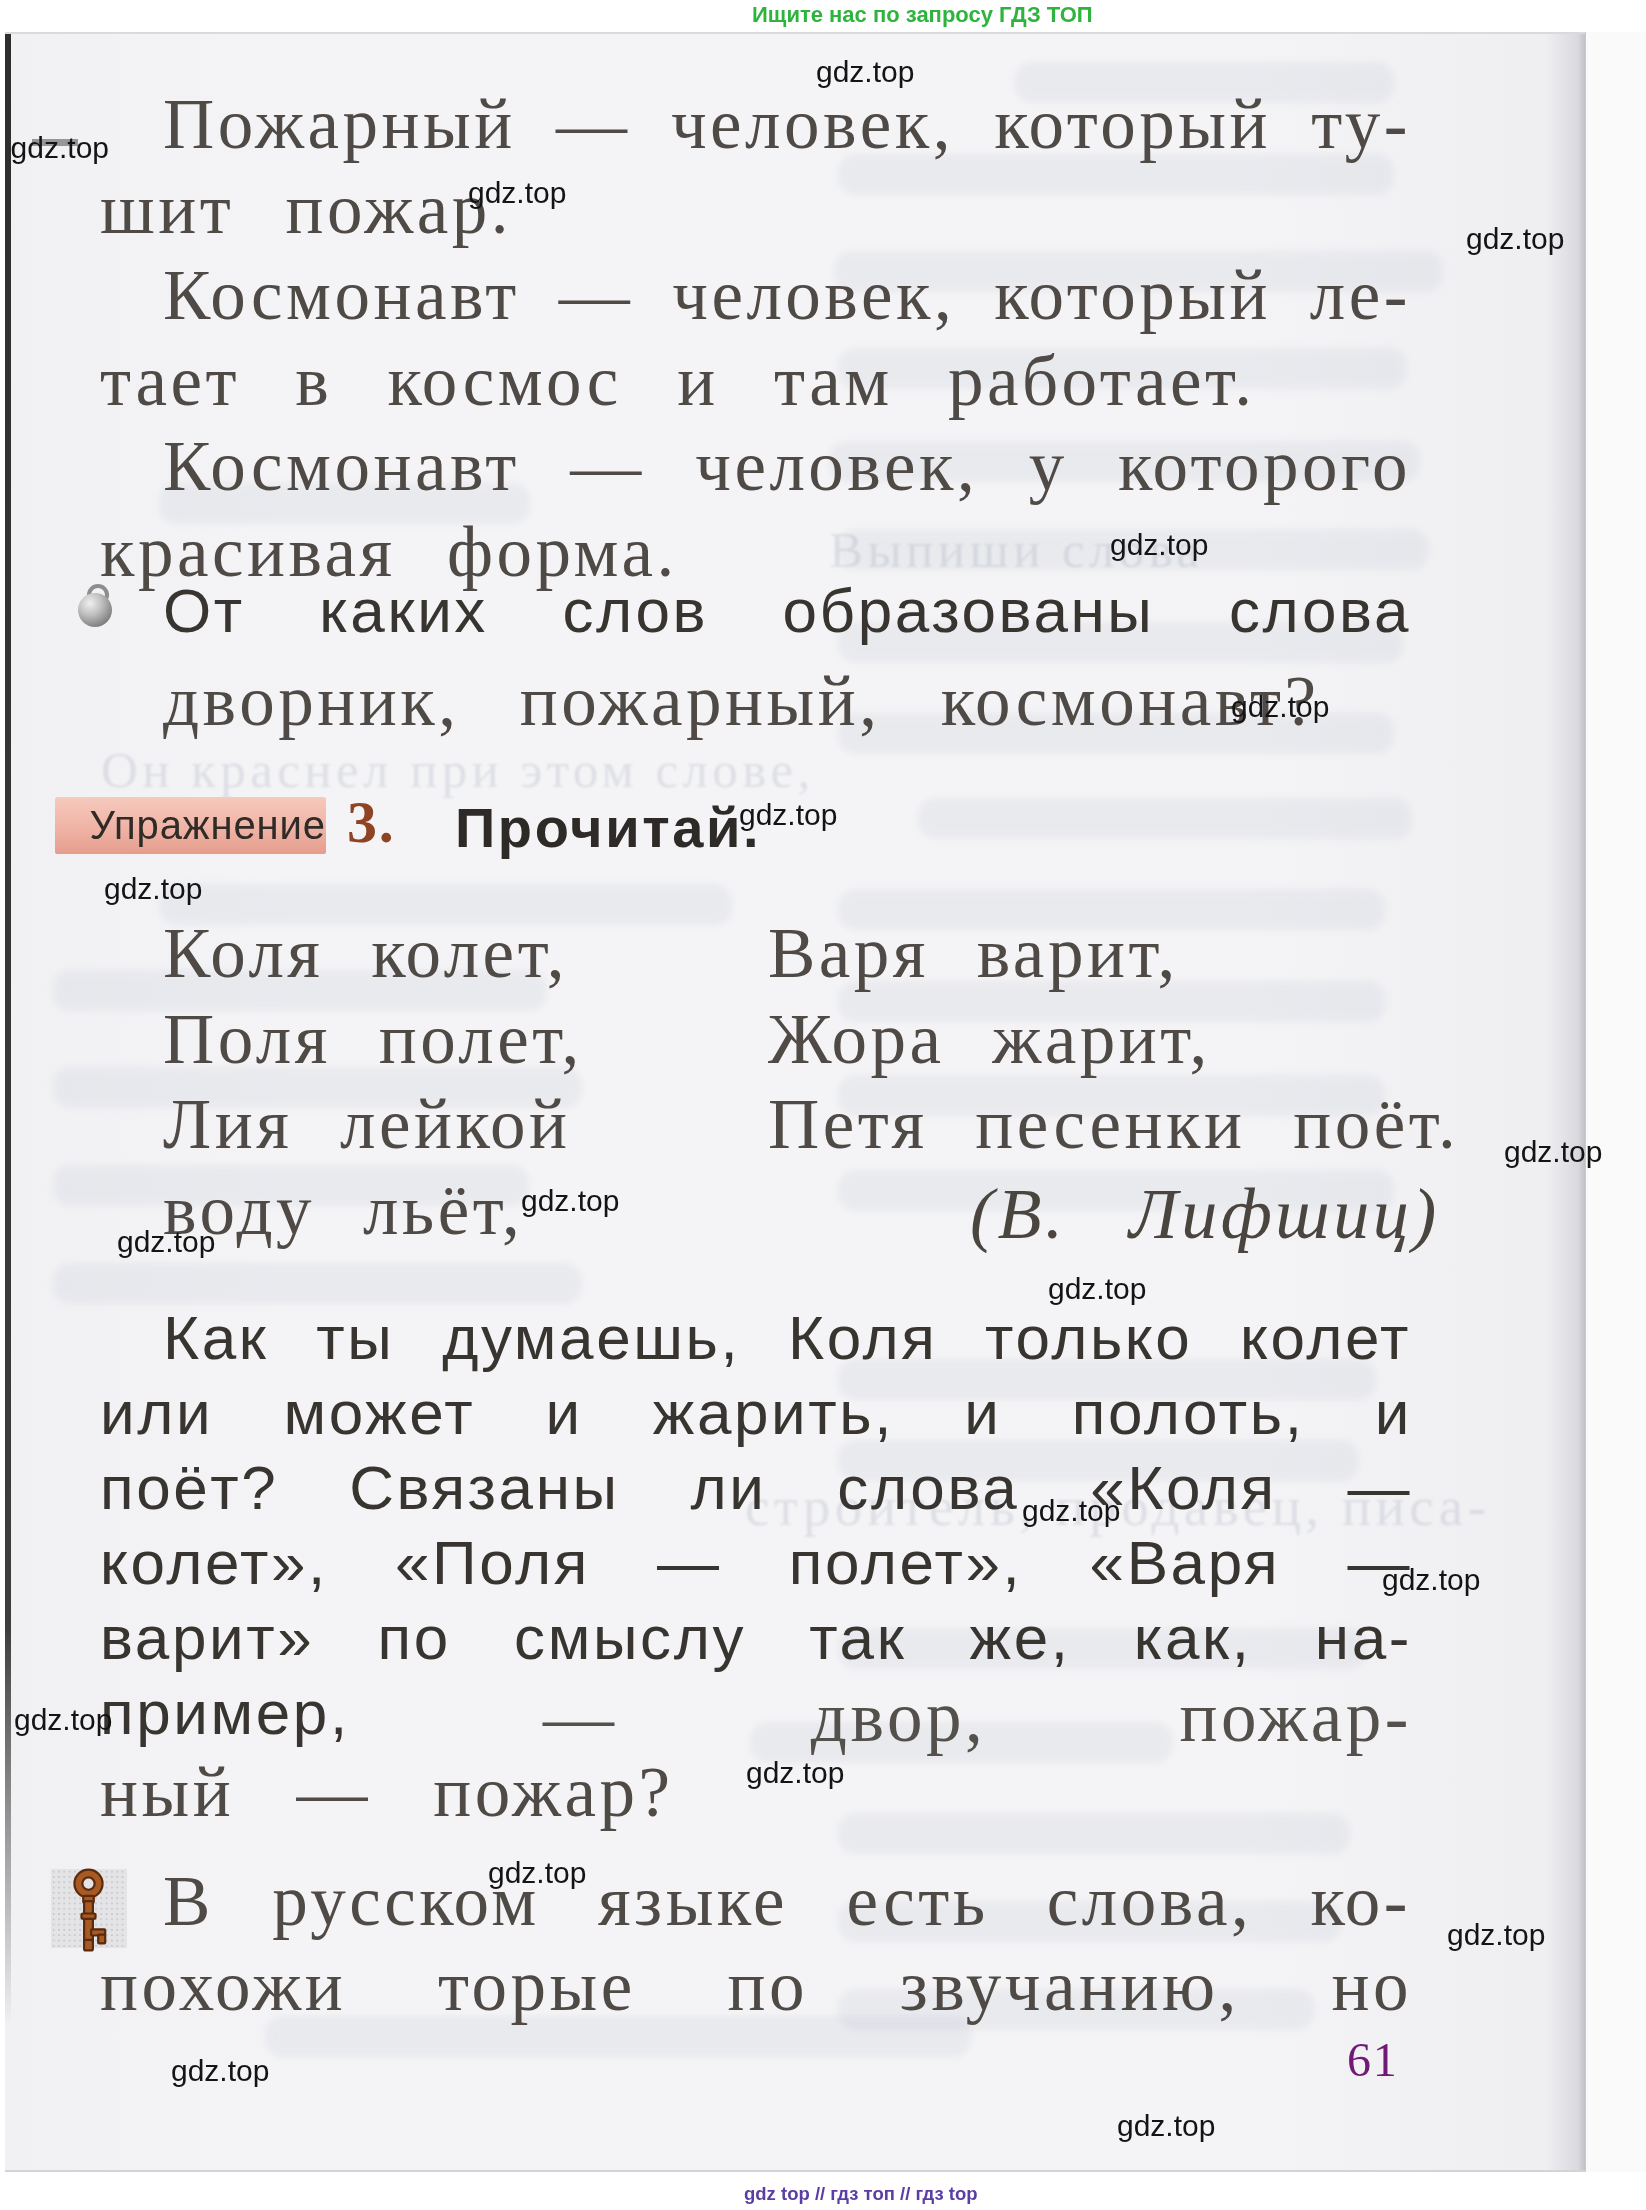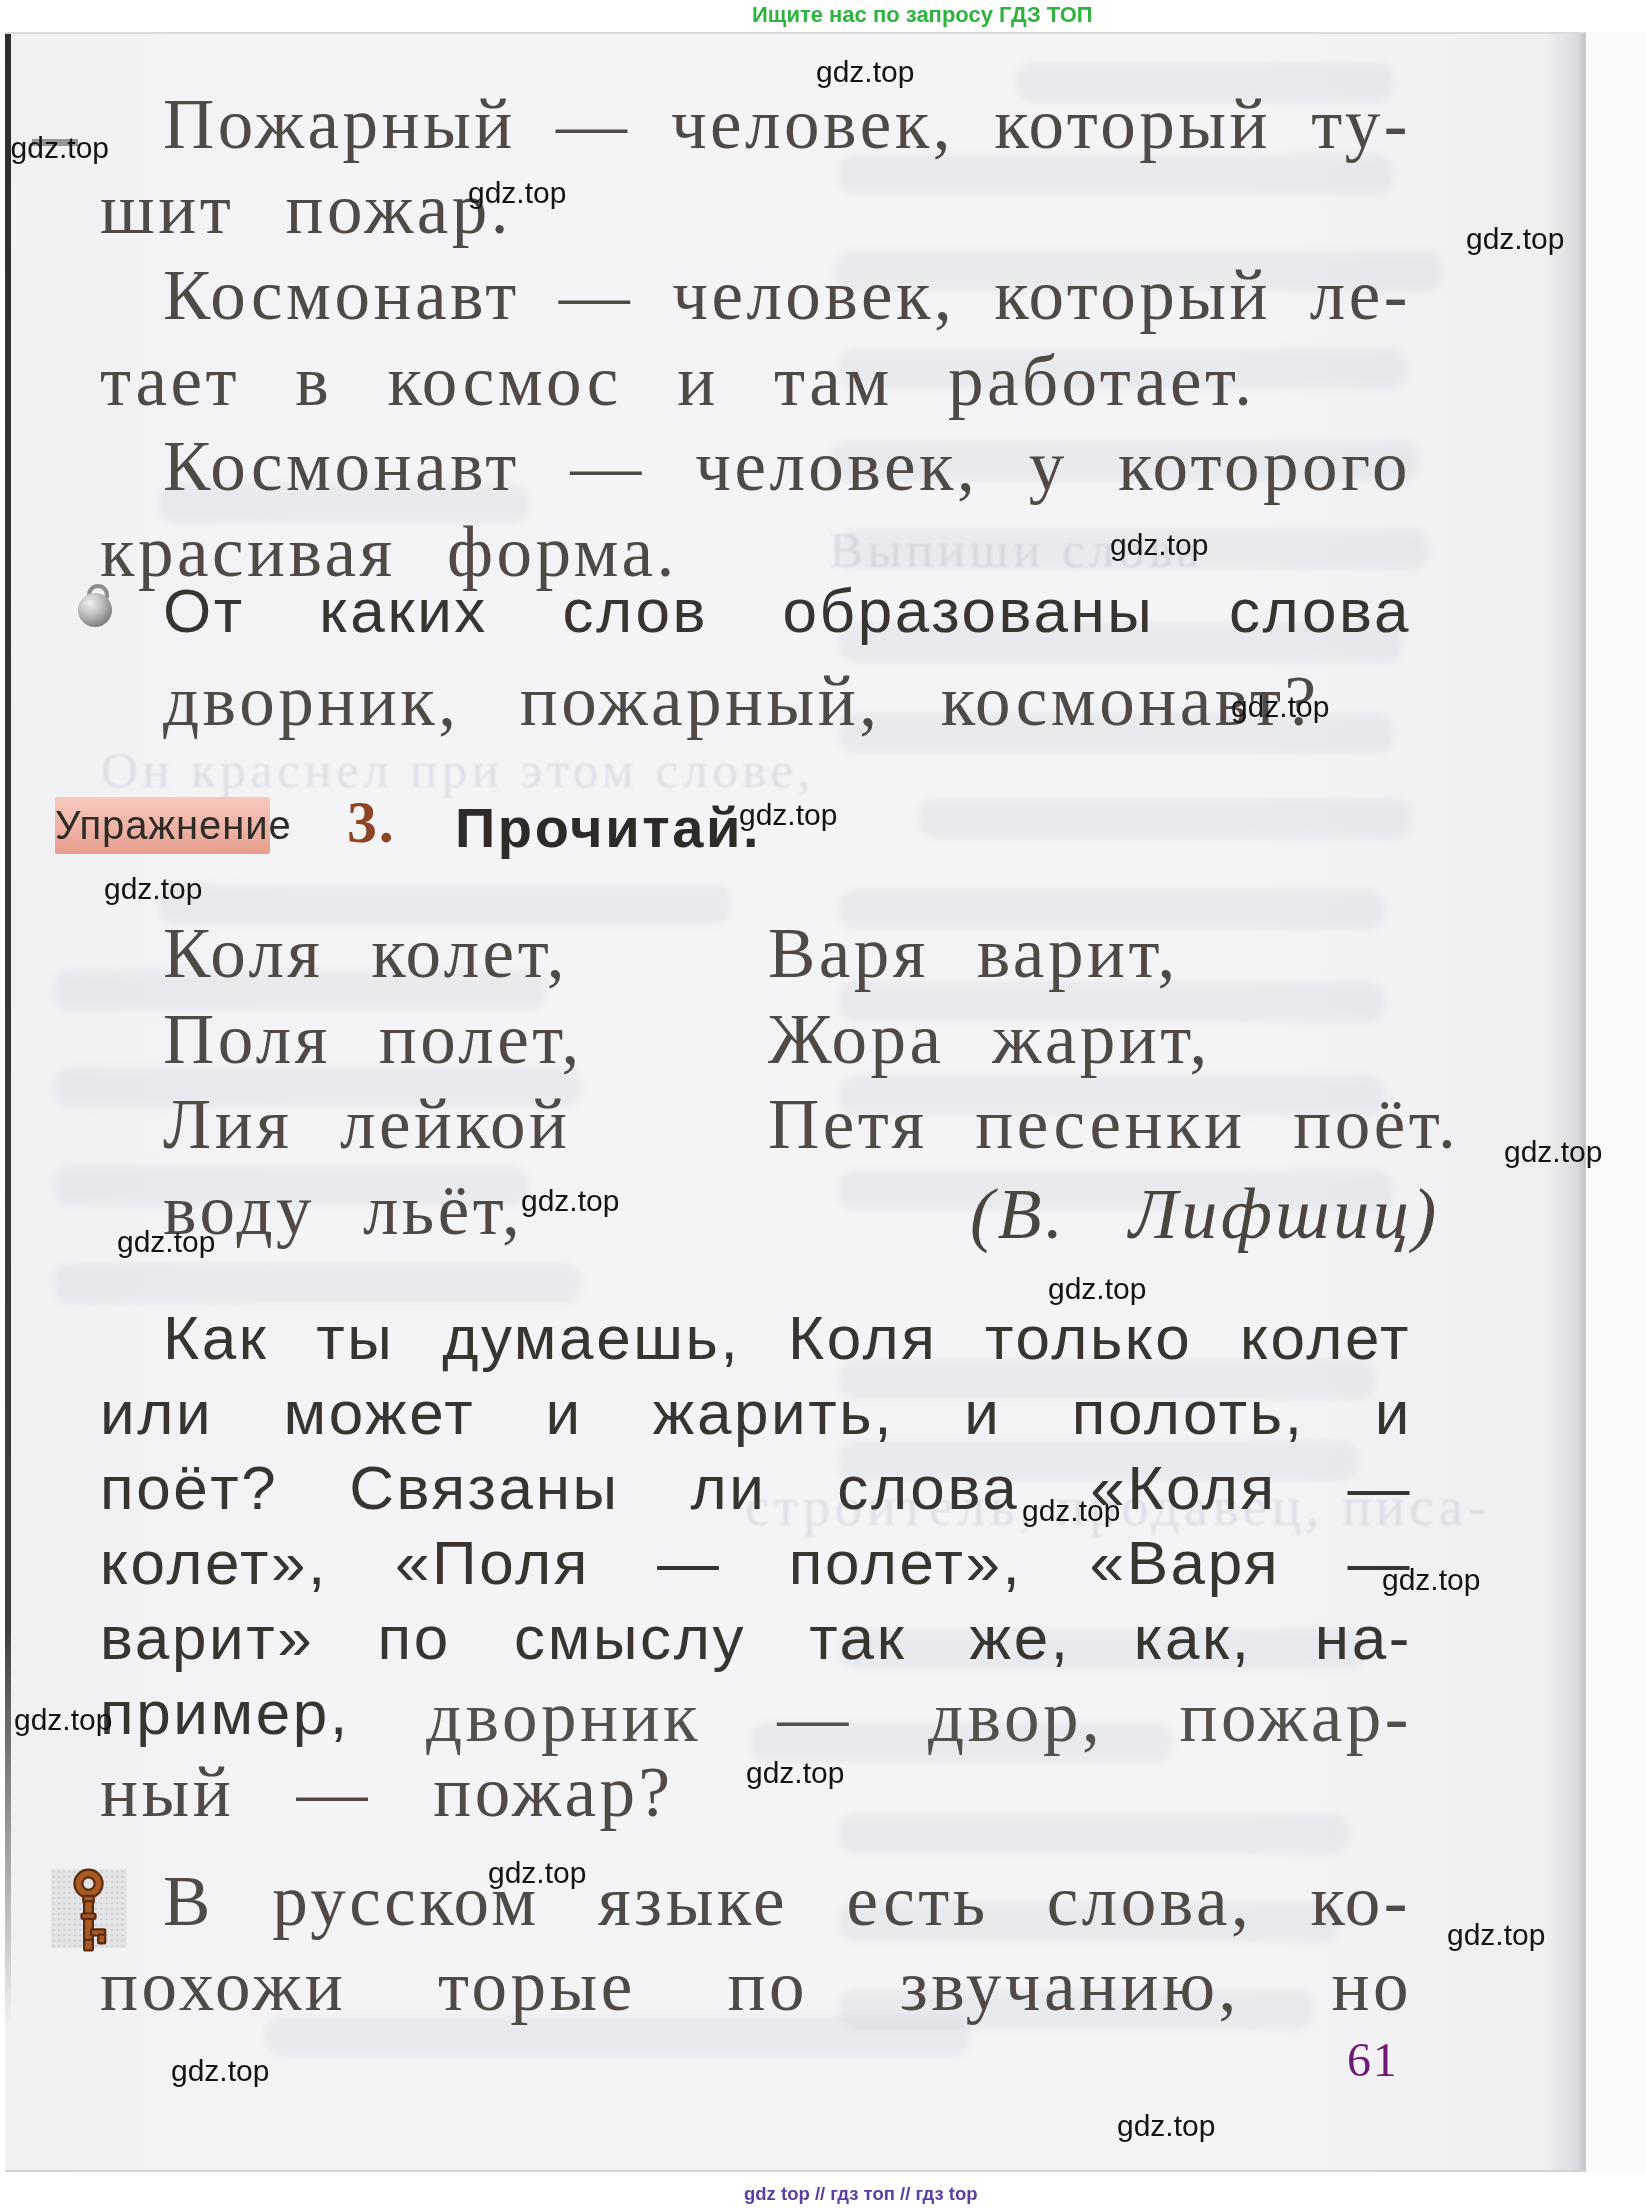--- a/index.html
+++ b/index.html
@@ -32,23 +32,23 @@
   .tl.just{display:flex;justify-content:space-between;white-space:nowrap;}
   .serif{font-family:"Liberation Serif",serif;font-size:71px;color:#4f4a45;letter-spacing:3.5px;}
   .sans {font-family:"Liberation Sans",sans-serif;font-size:62px;color:#383430;letter-spacing:2.6px;}
   .it   {font-family:"Liberation Serif",serif;font-style:italic;font-size:72px;color:#4a453f;letter-spacing:3.5px;}
   .tl .serif,.tl .sans,.tl .it{font-size:inherit0;}
   .tl span{display:inline-block;}
   .tl span.serif{font-family:"Liberation Serif",serif;color:#54504b;}
 
   
   #ex-highlight{
-    position:absolute;left:55px;top:797px;width:215px;height:57px;
+    position:absolute;left:55px;top:797px;width:271px;height:57px;
     background:linear-gradient(180deg,#f6cabe 0%,#efb3a5 55%,#e59d8d 100%);
-    border-radius:2.6px;display:flex;align-items:center;justify-content:flex-start;
+    border-radius:2.6px;display:flex;align-items:center;justify-content:flex-end;
   }
   #ex-label{font-family:"Liberation Sans",sans-serif;font-size:40px;color:#2f2b27;letter-spacing:0.9px;}
   #ex-number{
     position:absolute;left:347px;top:788px;font-family:"Liberation Serif",serif;
     font-weight:bold;font-size:60px;color:#8e4424;letter-spacing:1.8px;
   }
   #ex-title{
     position:absolute;left:455px;top:795px;font-family:"Liberation Sans",sans-serif;
     font-weight:600;font-size:56px;color:#2d2a27;letter-spacing:2.6px;
   }
@@ -252,21 +252,20 @@
     <span>варит»</span>
     <span>по</span>
     <span>смыслу</span>
     <span>так</span>
     <span>же,</span>
     <span>как,</span>
     <span>на-</span>
   </div>
 <div class="tl sans just" style="left: 100px; top: 1677px; width: 1312px;">
     <span>пример,</span>
-    <span class="serif">дворник</span>
     <span class="serif">—</span>
     <span class="serif">двор,</span>
     <span class="serif">пожар-</span>
   </div>
 <div class="tl serif" style="left: 100px; top: 1752px; word-spacing: 41px;"><span>ный</span> <span>—</span> <span>пожар?</span></div>
 <div class="tl serif just" style="left: 163px; top: 1861px; width: 1248px;">
     <span>В</span>
     <span>русском</span>
     <span>языке</span>
     <span>есть</span>

